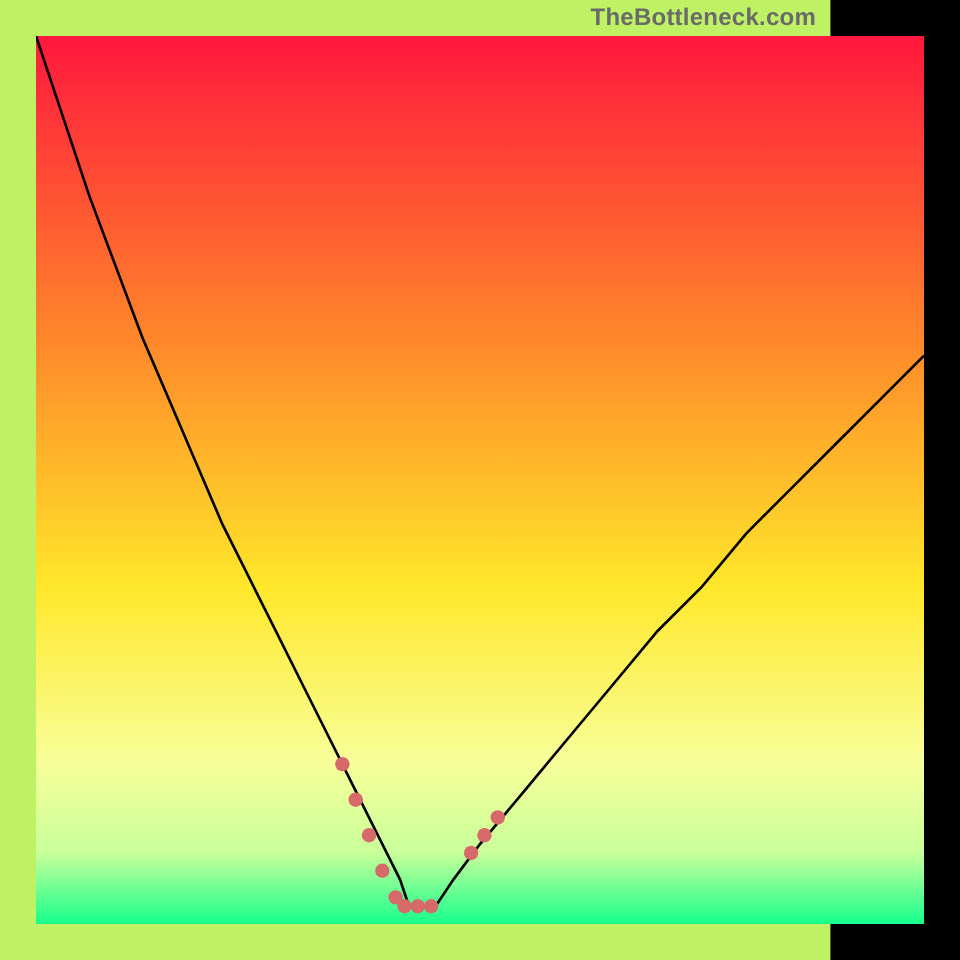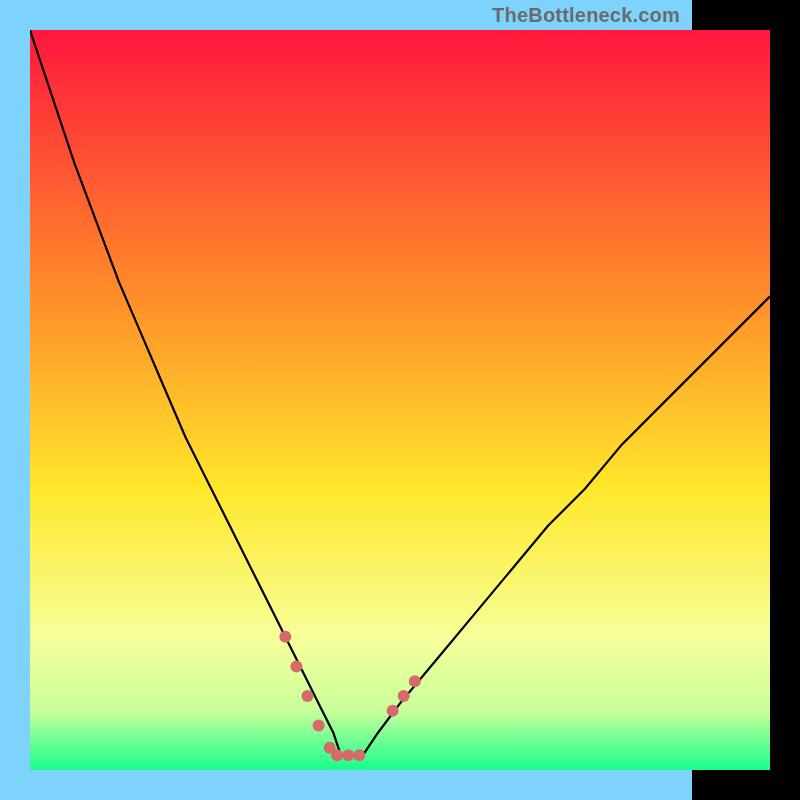--- a/index.html
+++ b/index.html
@@ -9,21 +9,21 @@
     height: 800px;
     background: #000;
     overflow: hidden;
   }
   .frame {
     position: absolute;
     left: 0;
     top: 0;
     width: 692px;
     height: 800px;
-    background: #7dd3fc;
+    background: #bef264;
   }
   .plot {
     position: absolute;
     left: 30px;
     top: 30px;
     width: 740px;
     height: 740px;
   }
   .watermark {
     position: absolute;

